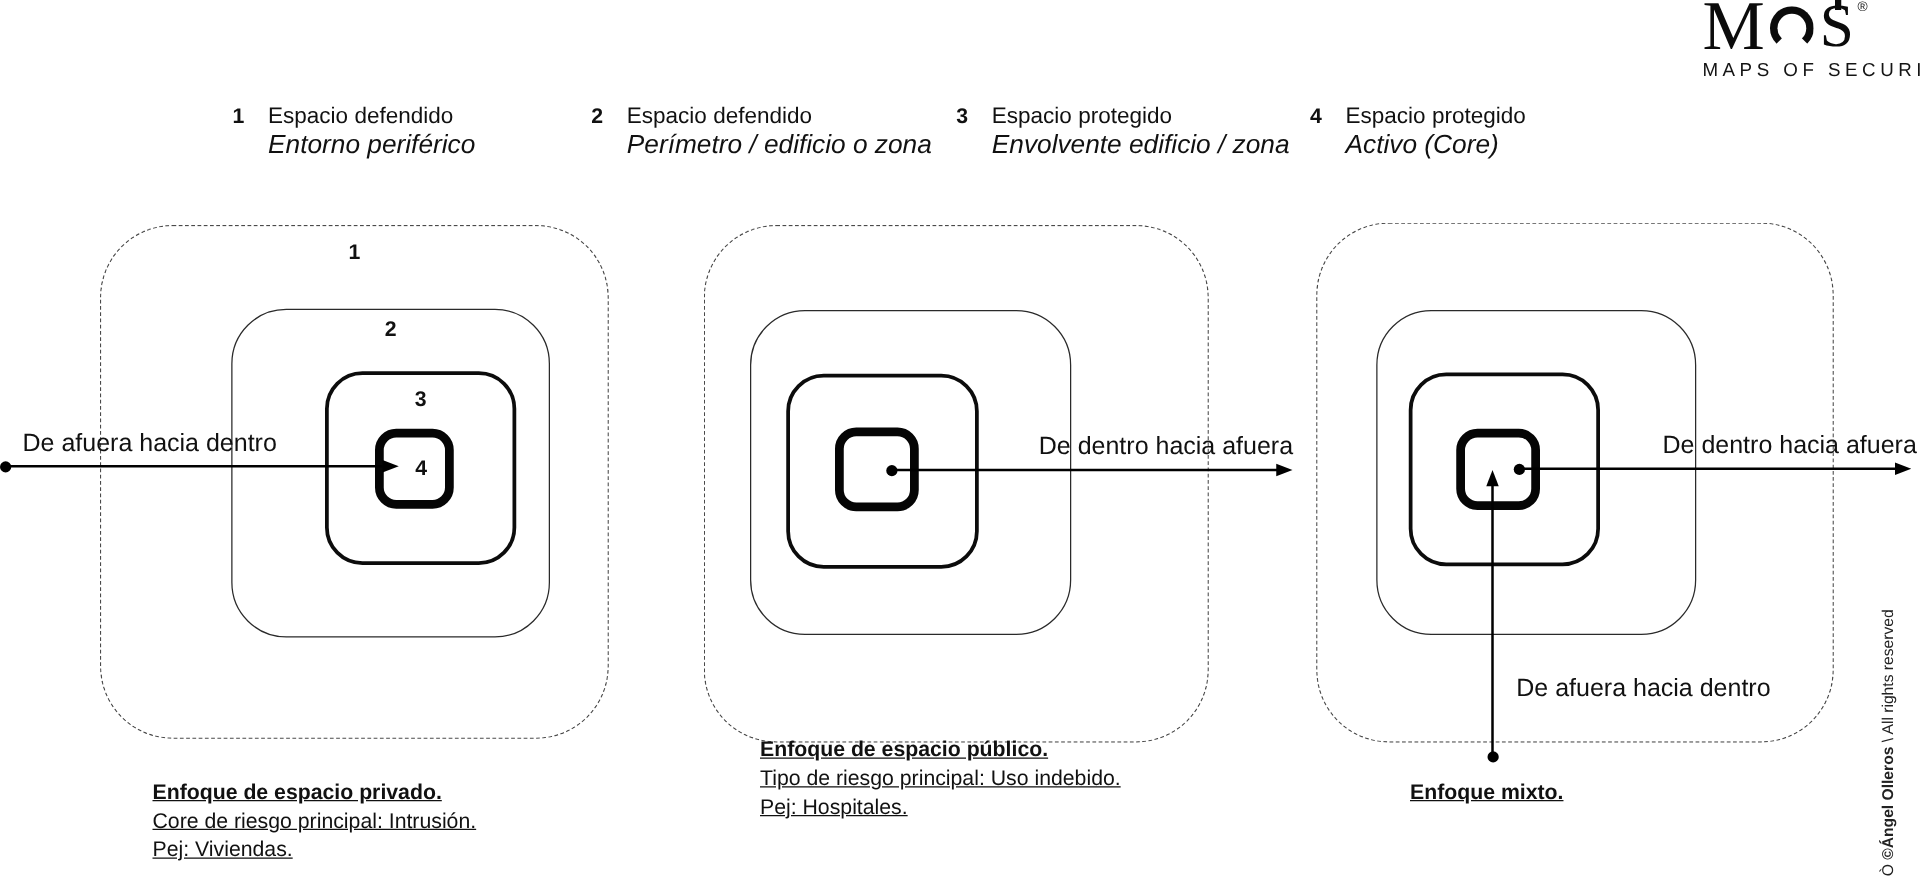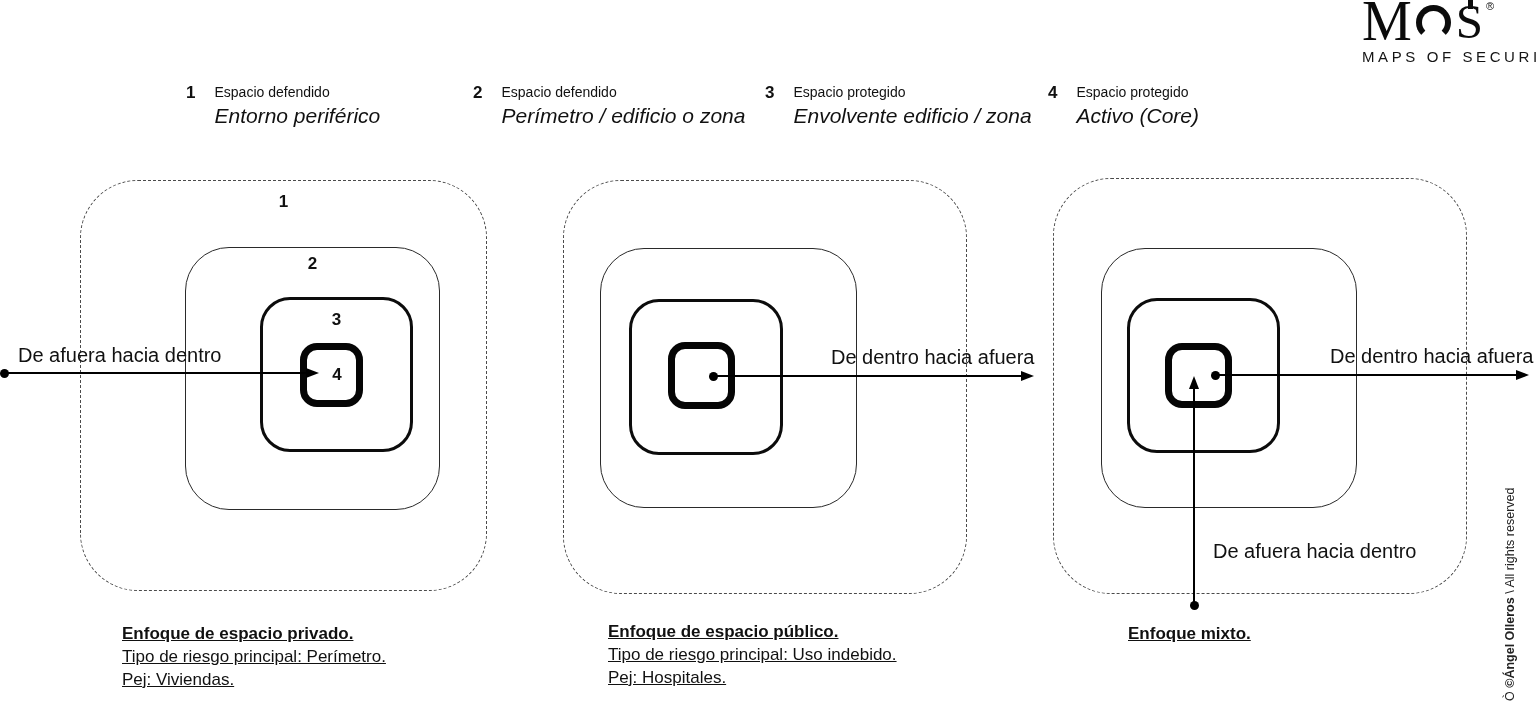--- a/index.html
+++ b/index.html
@@ -3,21 +3,21 @@
 <meta charset="utf-8">
 <style>
   html,body{margin:0;padding:0;background:#fff;}
   #canvas{
     position:relative;width:1538px;height:703px;background:#ffffff;
     font-family:"Liberation Sans",sans-serif;color:#111;overflow:hidden;
   }
   
   .legend-item{position:absolute;top:81px;display:flex;gap:19px;}
   .legend-num{font-weight:bold;font-size:17px;line-height:23px;}
-  .legend-title{font-size:14px;line-height:23px;white-space:nowrap;}
+  .legend-title{font-size:18px;line-height:23px;white-space:nowrap;}
   .legend-sub{font-size:21px;line-height:23px;font-style:italic;white-space:nowrap;}
   
   .ring{position:absolute;box-sizing:border-box;background:transparent;}
   .ring.dashed{border:1.5px dashed #4a4a4a;border-radius:58px;}
   .ring.thin{border:1.2px solid #2a2a2a;border-radius:44px;}
   .ring.mid{border:3.5px solid #0c0c0c;border-radius:30px;}
   .ring.thick{border:7px solid #050505;border-radius:17px;}
   .ring-label{position:absolute;font-weight:bold;font-size:17px;text-align:center;line-height:20px;}
   
   .hline{position:absolute;height:2px;background:#000;}
@@ -105,35 +105,35 @@
   <div class="ring-label" style="left:260px;top:310px;width:153px;">3</div>
   <div class="ring-label" style="left:311px;top:365px;width:52px;">4</div>
 
   <div class="dot" style="left:0px;top:369px;"></div>
   <div class="hline" style="left:4px;top:372px;width:302px;"></div>
   <div class="ah-right" style="left:306px;top:367.5px;"></div>
   <div class="arrow-label" style="left:18px;top:344px;">De afuera hacia dentro</div>
 
   <div class="caption" style="left:122px;top:622px;">
     <div class="t">Enfoque de espacio privado.</div>
-    <div class="r">Tipo de riesgo principal: Perímetro.</div>
+    <div class="r">Core de riesgo principal: Intrusión.</div>
     <div class="e">Pej: Viviendas.</div>
   </div>
 
   <div class="ring dashed" style="left:563px;top:180px;width:404px;height:414px;"></div>
   <div class="ring thin" style="left:600px;top:248px;width:257px;height:260px;"></div>
   <div class="ring mid" style="left:629px;top:299px;width:154px;height:156px;"></div>
   <div class="ring thick" style="left:668px;top:342px;width:67px;height:67px;"></div>
 
   <div class="dot" style="left:709px;top:372px;"></div>
   <div class="hline" style="left:715px;top:375px;width:307px;"></div>
   <div class="ah-right" style="left:1021px;top:370.5px;"></div>
   <div class="arrow-label" style="left:831px;top:346px;">De dentro hacia afuera</div>
 
-  <div class="caption" style="left:608px;top:620px;">
+  <div class="caption" style="left:608px;top:588px;">
     <div class="t">Enfoque de espacio público.</div>
     <div class="r">Tipo de riesgo principal: Uso indebido.</div>
     <div class="e">Pej: Hospitales.</div>
   </div>
 
   <div class="ring dashed" style="left:1053px;top:178px;width:414px;height:416px;"></div>
   <div class="ring thin" style="left:1101px;top:248px;width:256px;height:260px;"></div>
   <div class="ring mid" style="left:1127px;top:298px;width:153px;height:155px;"></div>
   <div class="ring thick" style="left:1165px;top:343px;width:67px;height:65px;"></div>
 

